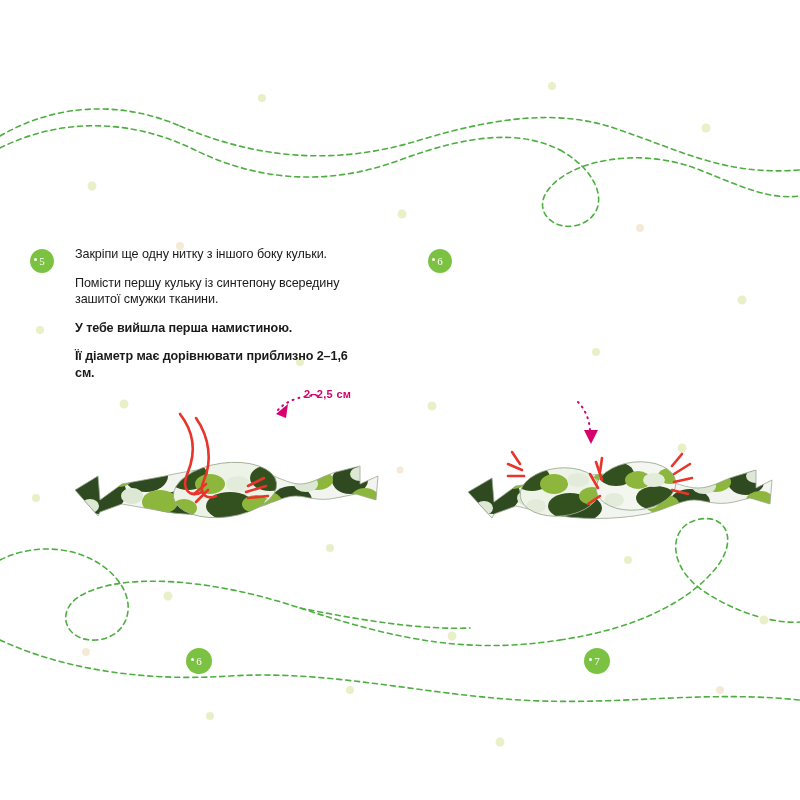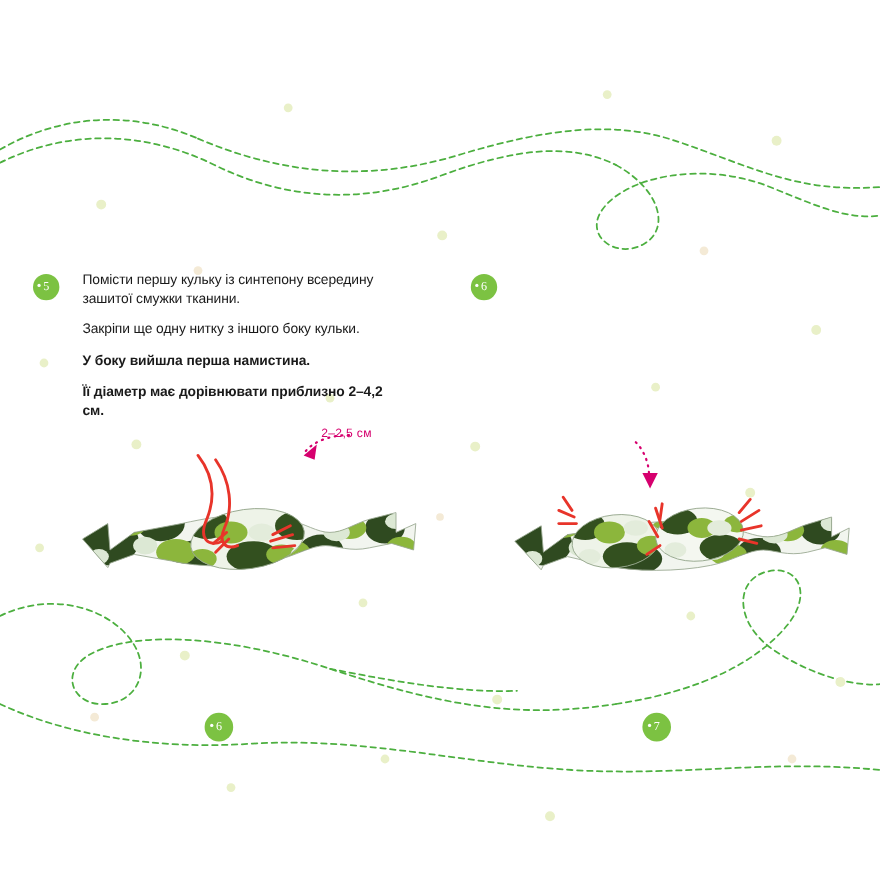--- a/index.html
+++ b/index.html
@@ -84,24 +84,25 @@
     letter-spacing: -0.1px;
   }
   .para.bold {
     font-weight: bold;
   }
   .para:last-child { margin-bottom: 0; }
 
   .measure-label {
     position: absolute;
     font-size: 11px;
-    font-weight: normal;
+    font-weight: bold;
     color: #d6006e;
     font-family: "Liberation Sans", sans-serif;
     letter-spacing: 0.3px;
+    margin-left: 12px;
   }
 
   .bead-fig {
     position: absolute;
   }
 
   .page-num {
     position: absolute;
     width: 26px;
     height: 26px;
@@ -175,24 +176,24 @@
 
   <div class="columns">
 
     <div class="col col-left">
       <div class="step-head">
         <div class="step-badge">
           <span class="dot"></span>
           <span>5</span>
         </div>
         <div class="step-body">
+          <p class="para">Закріпи ще одну нитку з іншого боку кульки.</p>
           <p class="para">Помісти першу кульку із синтепону всередину зашитої смужки тканини.</p>
-          <p class="para">Закріпи ще одну нитку з іншого боку кульки.</p>
-          <p class="para bold">У боку вийшла перша намистина.</p>
-          <p class="para bold">Її діаметр має дорівнювати приблизно 2–4,2 см.</p>
+          <p class="para bold">У тебе вийшла перша намистиною.</p>
+          <p class="para bold">Її діаметр має дорівнювати приблизно 2–1,6 см.</p>
         </div>
       </div>
     </div>
 
     <div class="col col-right">
       <div class="step-head">
         <div class="step-badge">
           <span class="dot"></span>
           <span>6</span>
         </div>

